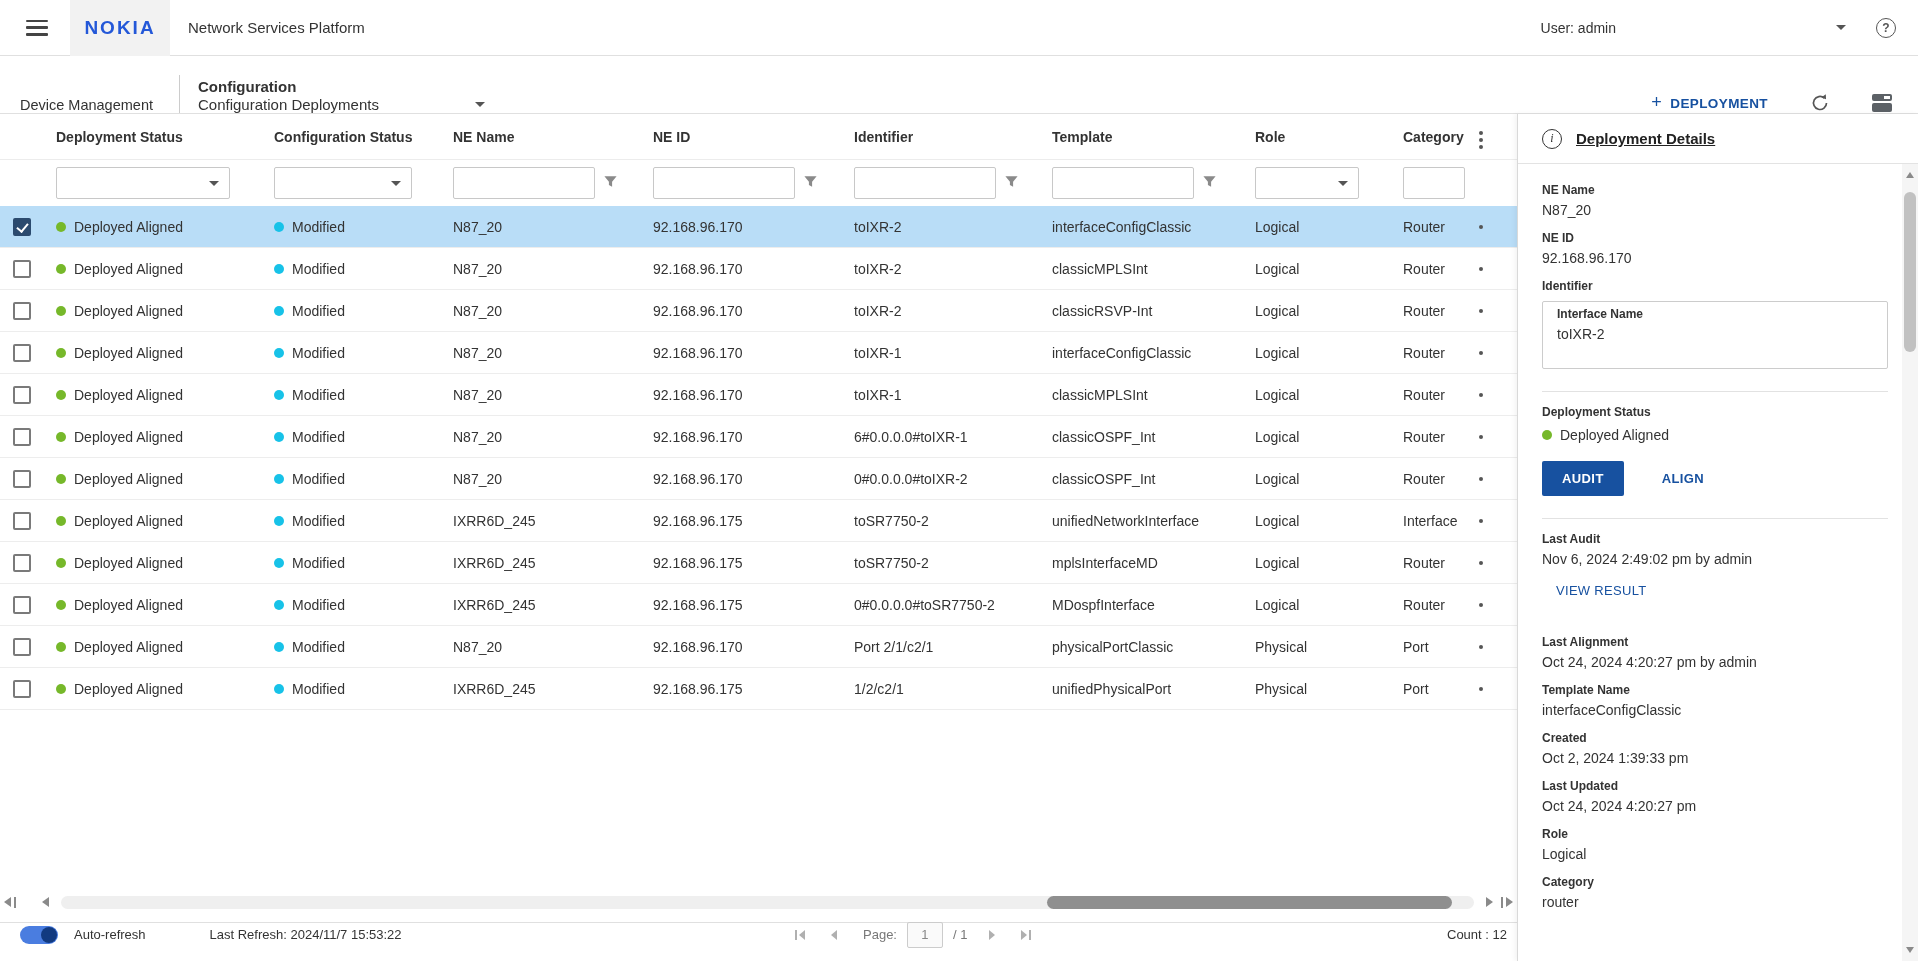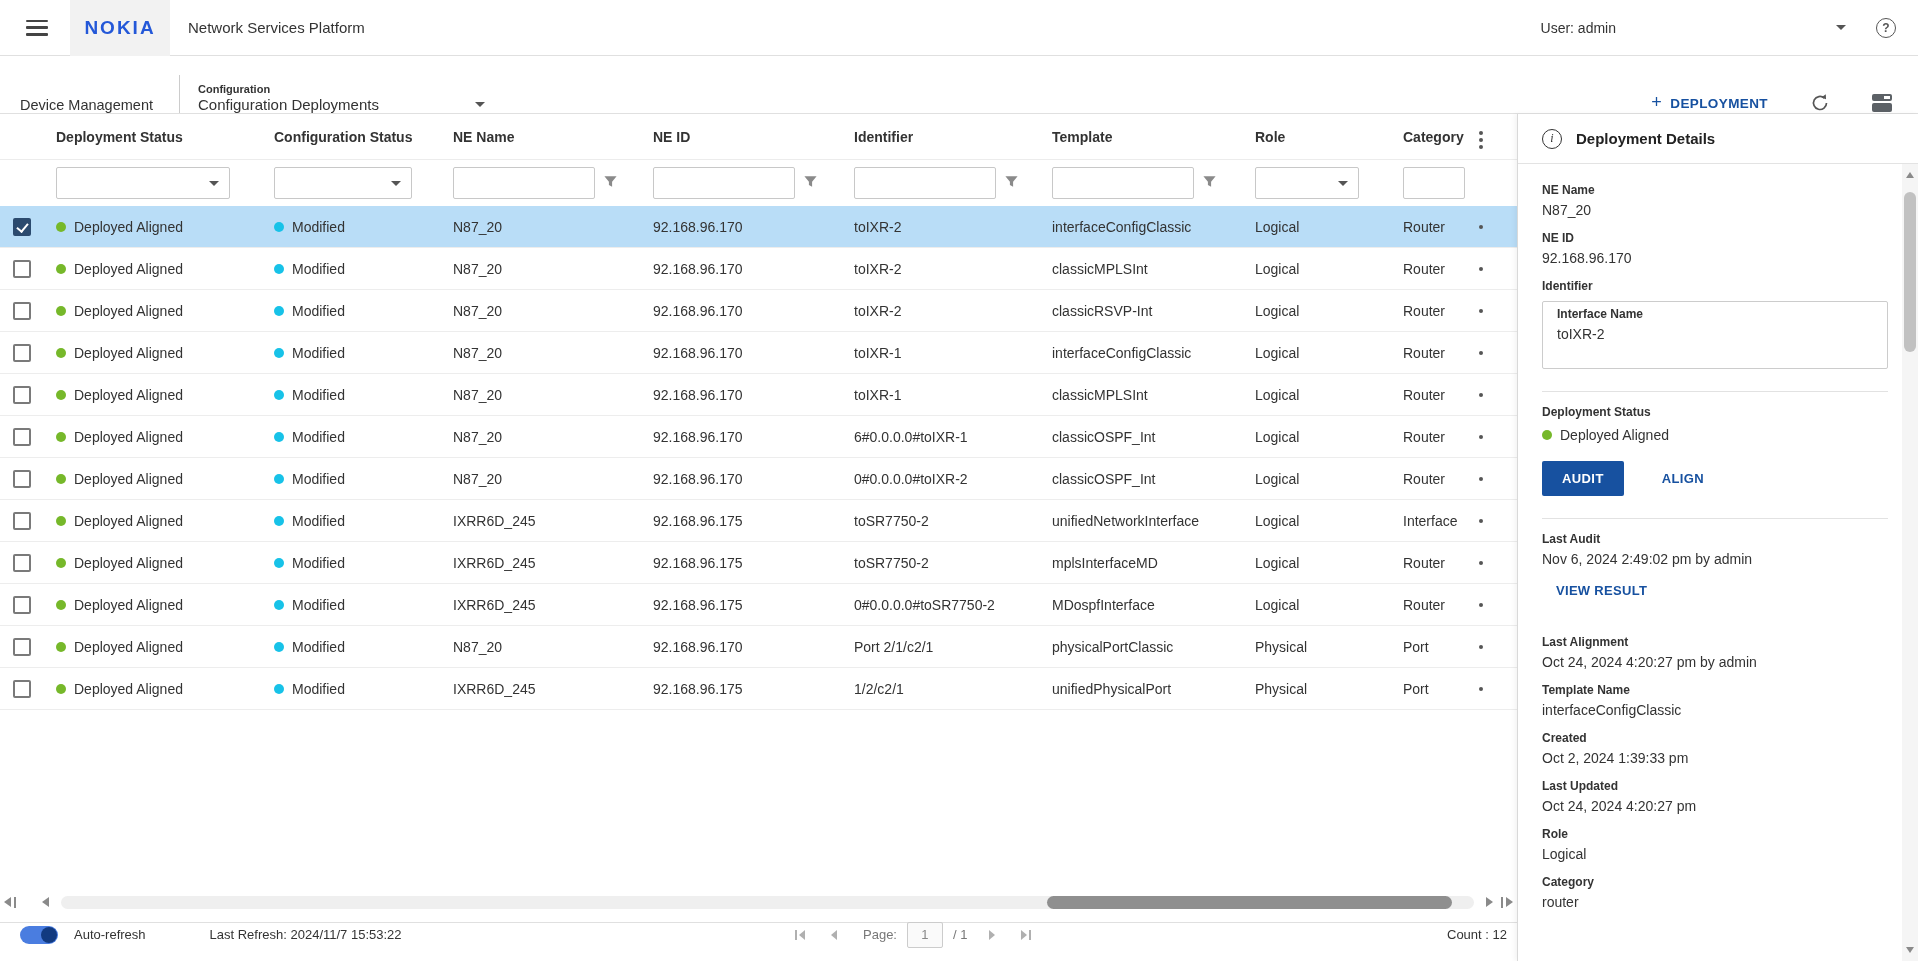--- a/index.html
+++ b/index.html
@@ -24,21 +24,21 @@
   .user-caret { margin-left:220px; }
   .help-circle { margin-left:30px; width:20px; height:20px; border:1.6px solid #555; border-radius:50%;
     display:flex; align-items:center; justify-content:center; font-size:12px; color:#555; font-weight:700; }
 
   
   .toolbar { position:absolute; left:0; top:56px; width:1918px; height:58px; background:#fff;
     border-bottom:1px solid #e0e0e0; display:flex; align-items:flex-end; }
   .nav-title { margin-left:20px; font-size:14.5px; color:#333; }
   .v-div { width:1px; height:38px; background:#ccc; margin:0 18px 0 26px; }
   .picker { display:flex; align-items:flex-end; cursor:pointer; }
-  .picker-text .picker-label { font-size:11px; font-weight:700; color:#333; }
+  .picker-text .picker-label { font-size:15px; font-weight:700; color:#333; }
   .picker-text .picker-value { font-size:15px; color:#333; margin-top:1px; }
   .picker .caret { margin:0 0 6px 96px; }
   .toolbar-right { margin-left:auto; display:flex; align-items:center; margin-right:26px; }
   .deploy-btn { color:#1751a0; font-weight:700; font-size:13.5px; letter-spacing:.4px;
     display:flex; align-items:center; cursor:pointer; }
   .deploy-btn .plus { font-size:18px; font-weight:400; margin-right:8px; margin-top:-2px; }
   .icon-btn { margin-left:42px; cursor:pointer; }
   .refresh-svg { display:block; }
   .storage-icon { width:20px; height:20px; display:flex; flex-direction:column; justify-content:center; }
   .storage-icon .s1 { height:7px; background:#5c6166; border-radius:2px; position:relative; }
@@ -104,33 +104,33 @@
     text-align:center; font-size:13px; color:#888; font-family:"Liberation Sans", sans-serif; }
   .page-total { font-size:13px; color:#777; margin:0 22px 0 10px; }
   .count { position:absolute; left:1447px; font-size:13px; color:#333; }
 
   
   .panel { position:absolute; left:1517px; top:114px; width:401px; height:847px; background:#fff;
     border-left:1px solid #d9d9d9; box-shadow:-2px 0 5px rgba(0,0,0,0.05); }
   .panel-header { height:50px; border-bottom:1px solid #e3e3e3; display:flex; align-items:center; padding-left:24px; }
   .info-circle { width:20px; height:20px; border:1.6px solid #333; border-radius:50%; display:flex;
     align-items:center; justify-content:center; font-size:12px; color:#333; font-style:italic; font-family:"Liberation Serif", serif; }
-  .panel-title { margin-left:14px; font-size:15px; font-weight:700; color:#222; }
+  .panel-title { margin-left:14px; font-size:15px; font-weight:700; color:#222;text-decoration:underline; }
   .panel-body { position:absolute; left:0; top:50px; bottom:0; right:16px; overflow:hidden; padding:16px 14px 0 24px; }
   .flabel { font-size:12px; font-weight:700; color:#333; margin-top:13px; }
   .fvalue { font-size:14px; color:#333; margin-top:5px; }
   .ident-box { margin-top:8px; border:1px solid #ccc; border-radius:2px; padding:5px 14px 26px; }
   .p-div { border-top:1px solid #e2e2e2; margin:22px 0 6px; }
   .status-line { display:flex; align-items:center; margin-top:8px; }
   .btn-row { display:flex; align-items:center; margin-top:18px; }
   .audit-btn { background:#1751a0; color:#fff; font-weight:700; font-size:13px; letter-spacing:.4px;
     padding:10px 20px; border:none; border-radius:2px; cursor:pointer; font-family:"Liberation Sans", sans-serif; }
   .align-btn { background:none; border:none; color:#1751a0; font-weight:700; font-size:13px; letter-spacing:.4px;
     margin-left:38px; cursor:pointer; font-family:"Liberation Sans", sans-serif; }
-  .view-result { color:#1751a0; font-weight:700; font-size:13px; letter-spacing:.3px; margin:16px 0 10px 14px; cursor:pointer; }
+  .view-result { color:#1751a0; font-weight:400; font-size:13px; letter-spacing:.3px; margin:16px 0 10px 14px; cursor:pointer; }
   .gap-lg { height:14px; }
   
   .vscroll { position:absolute; right:0; top:50px; bottom:0; width:16px; background:#f5f5f5; }
   .vs-up, .vs-down { position:absolute; left:4px; width:0; height:0; }
   .vs-up { top:8px; border-left:4px solid transparent; border-right:4px solid transparent; border-bottom:6px solid #8a8a8a; }
   .vs-down { bottom:8px; border-left:4px solid transparent; border-right:4px solid transparent; border-top:6px solid #8a8a8a; }
   .vs-thumb { position:absolute; left:2px; top:28px; width:12px; height:160px; background:#c1c1c1; border-radius:6px; cursor:grab; }
 </style>
 </head>
 <body>

